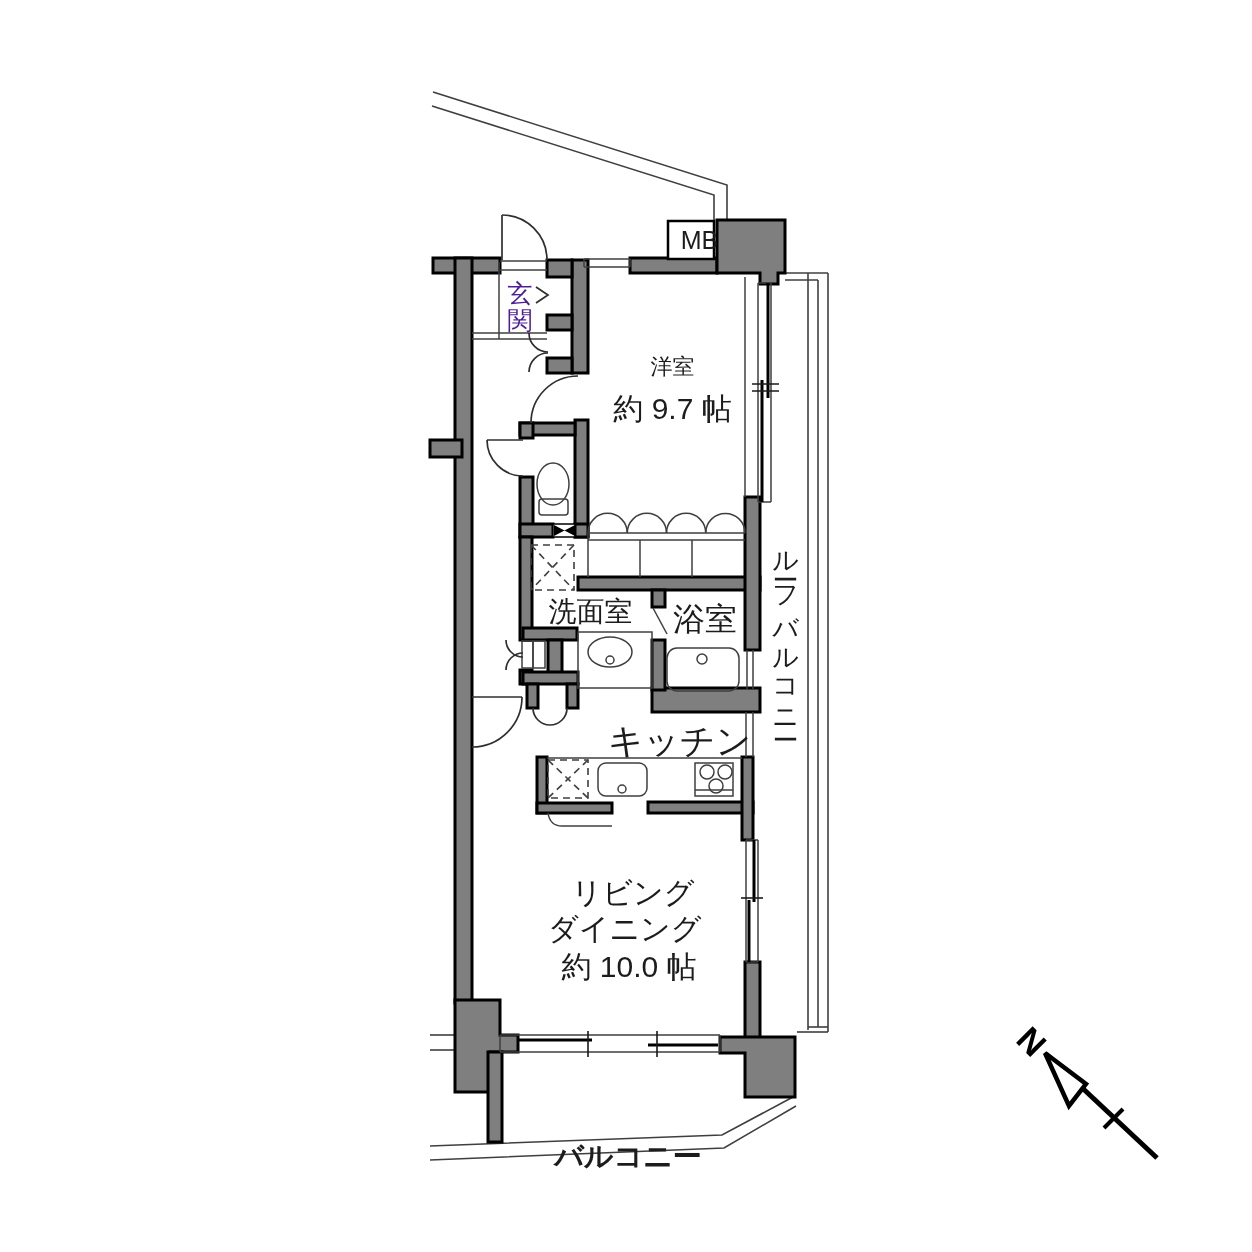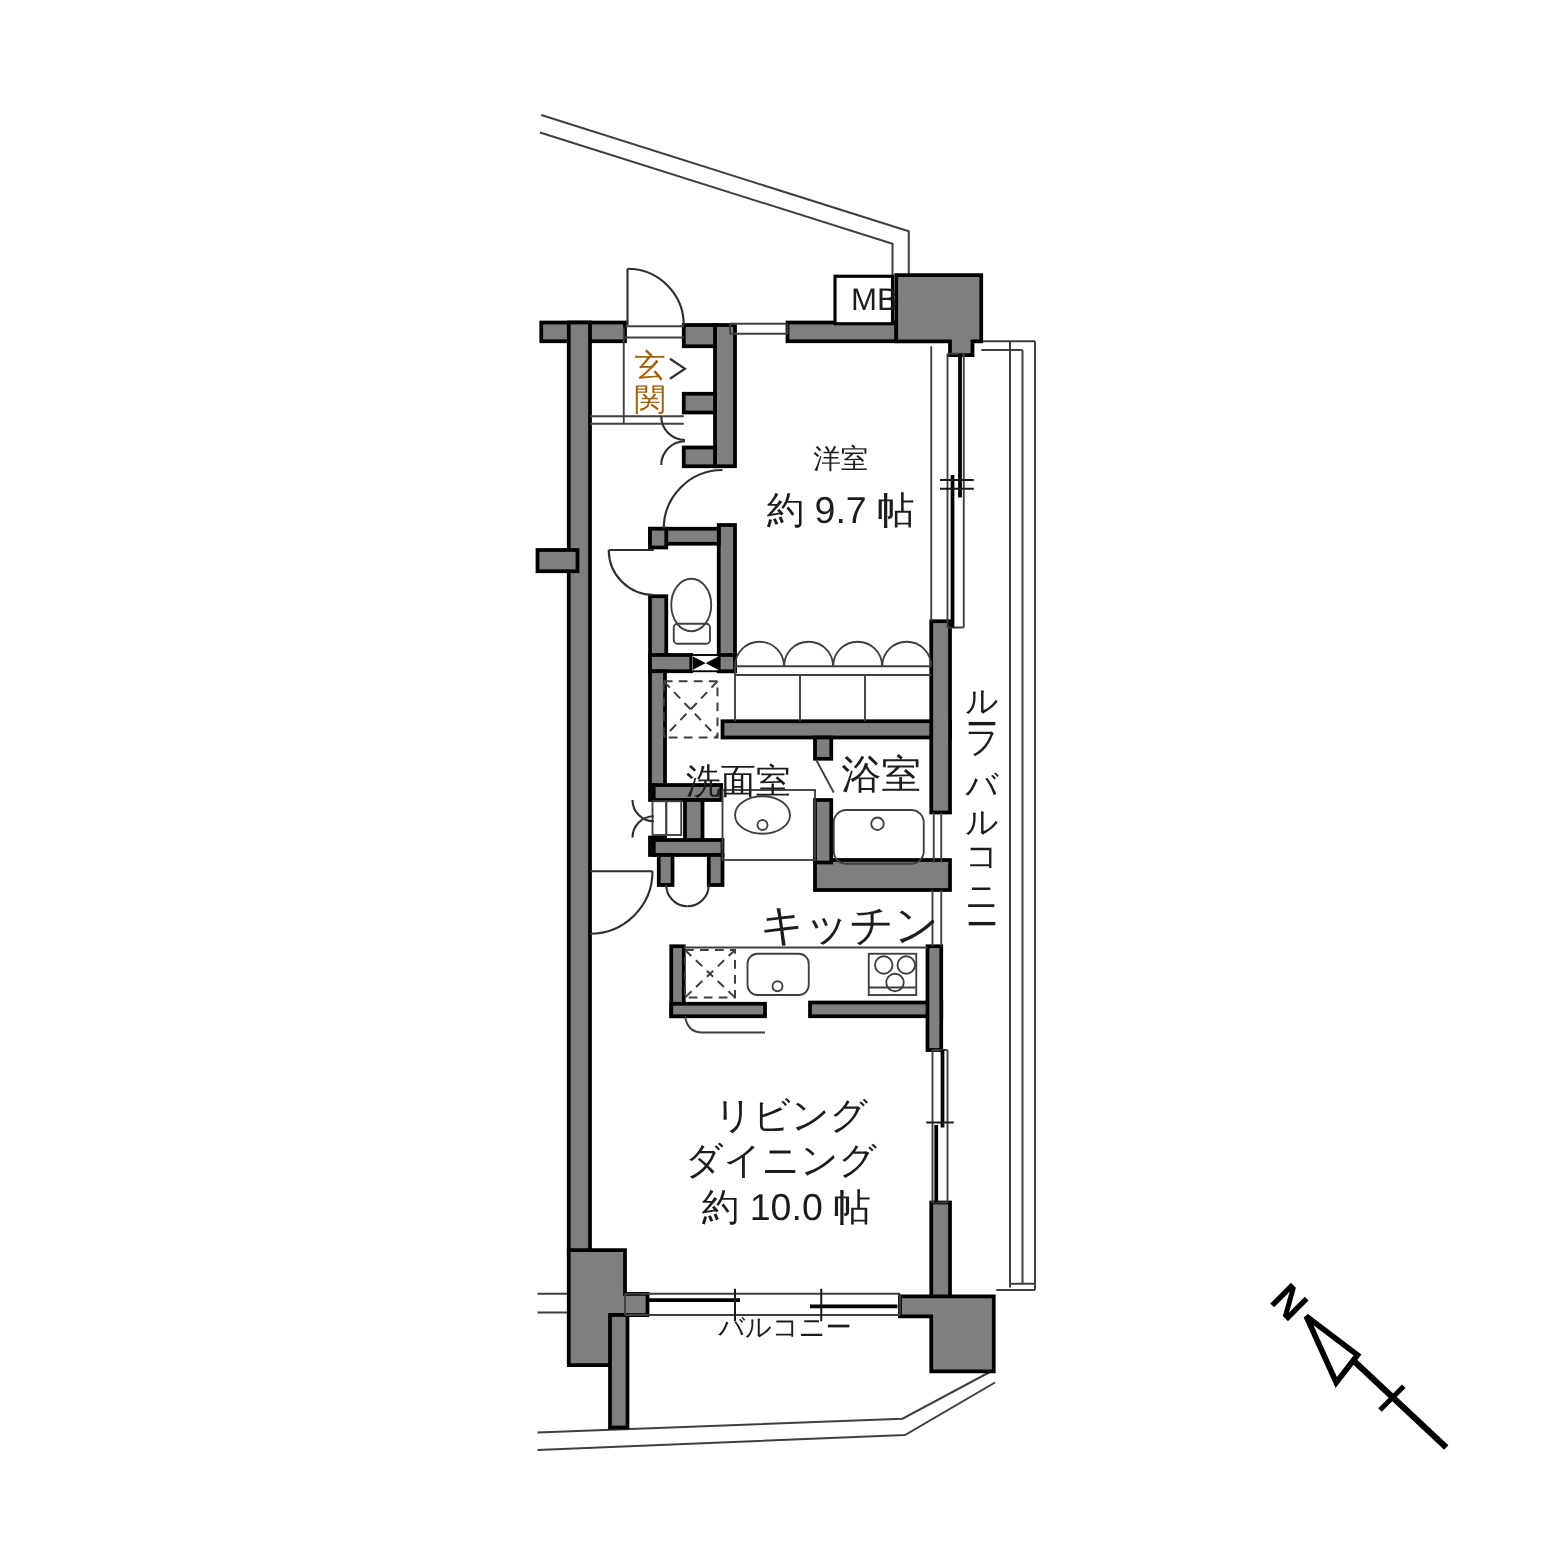--- a/index.html
+++ b/index.html
@@ -21,21 +21,21 @@
   .lbl-v{
     position:absolute;
     color:#1c1c1c;
     writing-mode:vertical-rl;
     text-orientation:upright;
     letter-spacing:2px;
     white-space:nowrap;
   }
   .lbl-stack{
     position:absolute;
-    color:#a16207;
+    color:#4c1d95;
     text-align:center;
     word-break:break-all;
     line-height:1.06;
     white-space:normal;
   }
 </style>
 </head>
 <body>
 
 <div class="canvas">
@@ -199,21 +199,21 @@
     <polygon points="1045,1053 1069,1106 1086,1084" fill="#ffffff" stroke="#000000" stroke-width="4.5"></polygon>
     <text x="1018" y="1055" font-size="34" font-weight="bold" fill="#000000" transform="rotate(45 1033 1044)">N</text>
   </g>
 </svg>
 
   <div class="lbl" style="left:668px;top:226px;width:63px;font-size:25px;">MB</div>
   <div class="lbl-stack" style="left:505px;top:280px;width:30px;font-size:25px;">玄関</div>
   <div class="lbl" style="left:595px;top:354px;width:155px;font-size:22px;">洋室</div>
   <div class="lbl" style="left:585px;top:392px;width:175px;font-size:30px;">約 9.7 帖</div>
   <div class="lbl-v" style="left:769px;top:534px;height:245px;font-size:26px;">ルーフバルコニー</div>
-  <div class="lbl" style="left:538px;top:596px;width:105px;font-size:28px;margin-top:13px;">洗面室</div>
+  <div class="lbl" style="left:538px;top:596px;width:105px;font-size:28px;">洗面室</div>
   <div class="lbl" style="left:666px;top:601px;width:78px;font-size:32px;">浴室</div>
   <div class="lbl" style="left:608px;top:721px;width:125px;font-size:35px;">キッチン</div>
   <div class="lbl" style="left:568px;top:876px;width:130px;font-size:30px;">リビング</div>
   <div class="lbl" style="left:548px;top:912px;width:140px;font-size:30px;">ダイニング</div>
   <div class="lbl" style="left:549px;top:950px;width:160px;font-size:30px;">約 10.0 帖</div>
-  <div class="lbl" style="left:548px;top:1051px;width:160px;font-size:21px;">バルコニー</div>
+  <div class="lbl" style="left:548px;top:1140px;width:160px;font-size:29px;font-weight:bold;">バルコニー</div>
 
 </div>
 
 </body></html>

